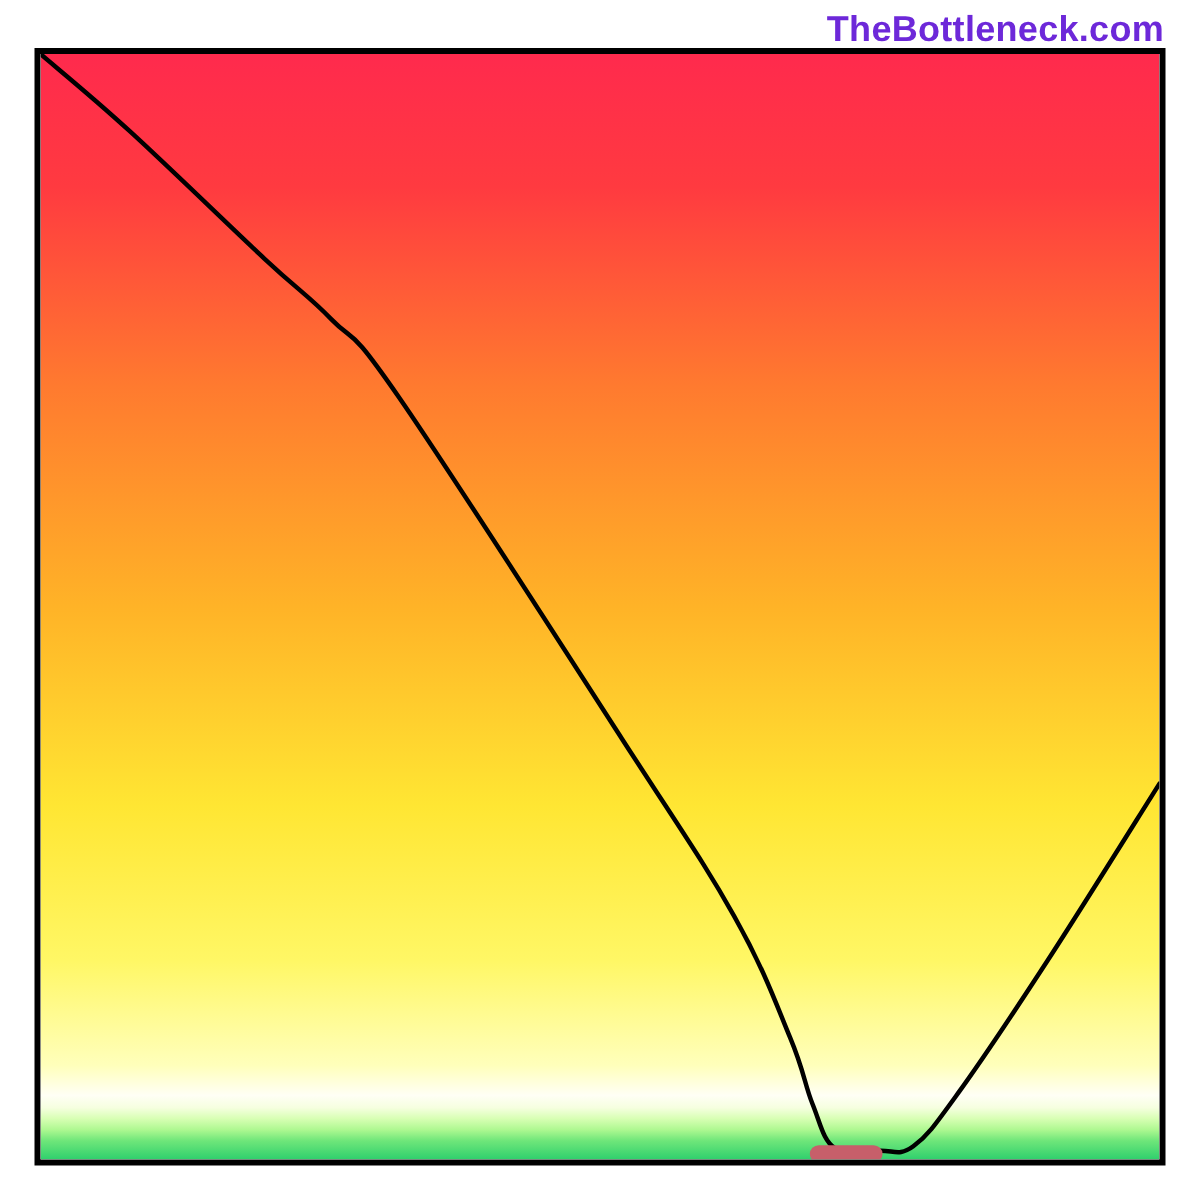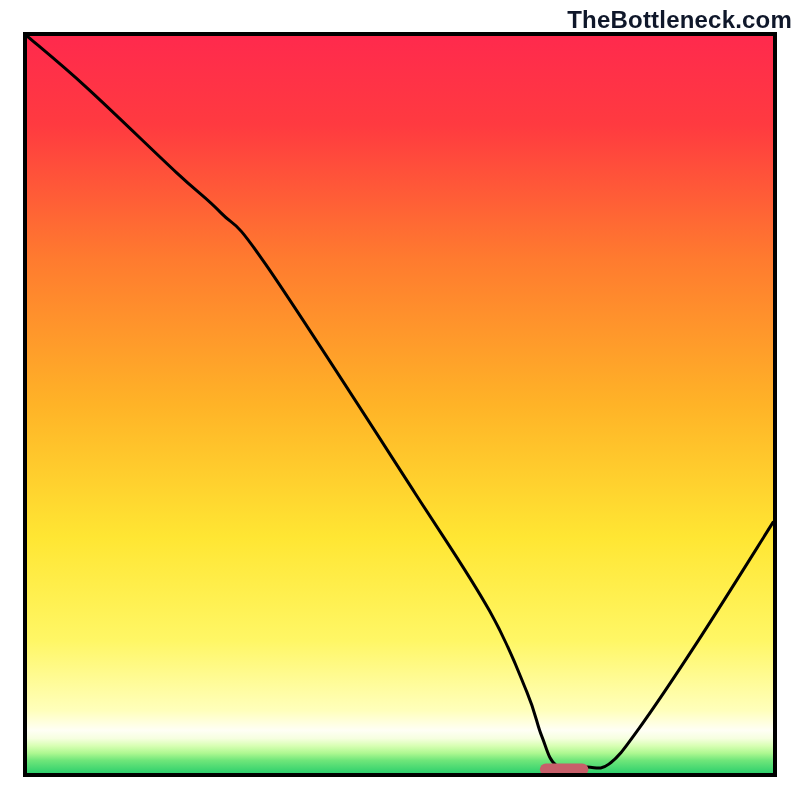--- a/index.html
+++ b/index.html
@@ -11,24 +11,24 @@
     font-family: Arial, Helvetica, sans-serif;
   }
   .frame {
     position: relative;
     width: 800px;
     height: 800px;
   }
   .watermark {
     position: absolute;
     top: 6px;
-    right: 8px;
+    right: 24px;
     font-size: 24px;
     font-weight: 600;
-    color: #0f172a;
+    color: #6d28d9;
     letter-spacing: 0.2px;
     z-index: 20;
     margin-left: 18px;
   }
   
   .plot {
     position: absolute;
     left: 23px;
     top: 32px;
     width: 754px;   

